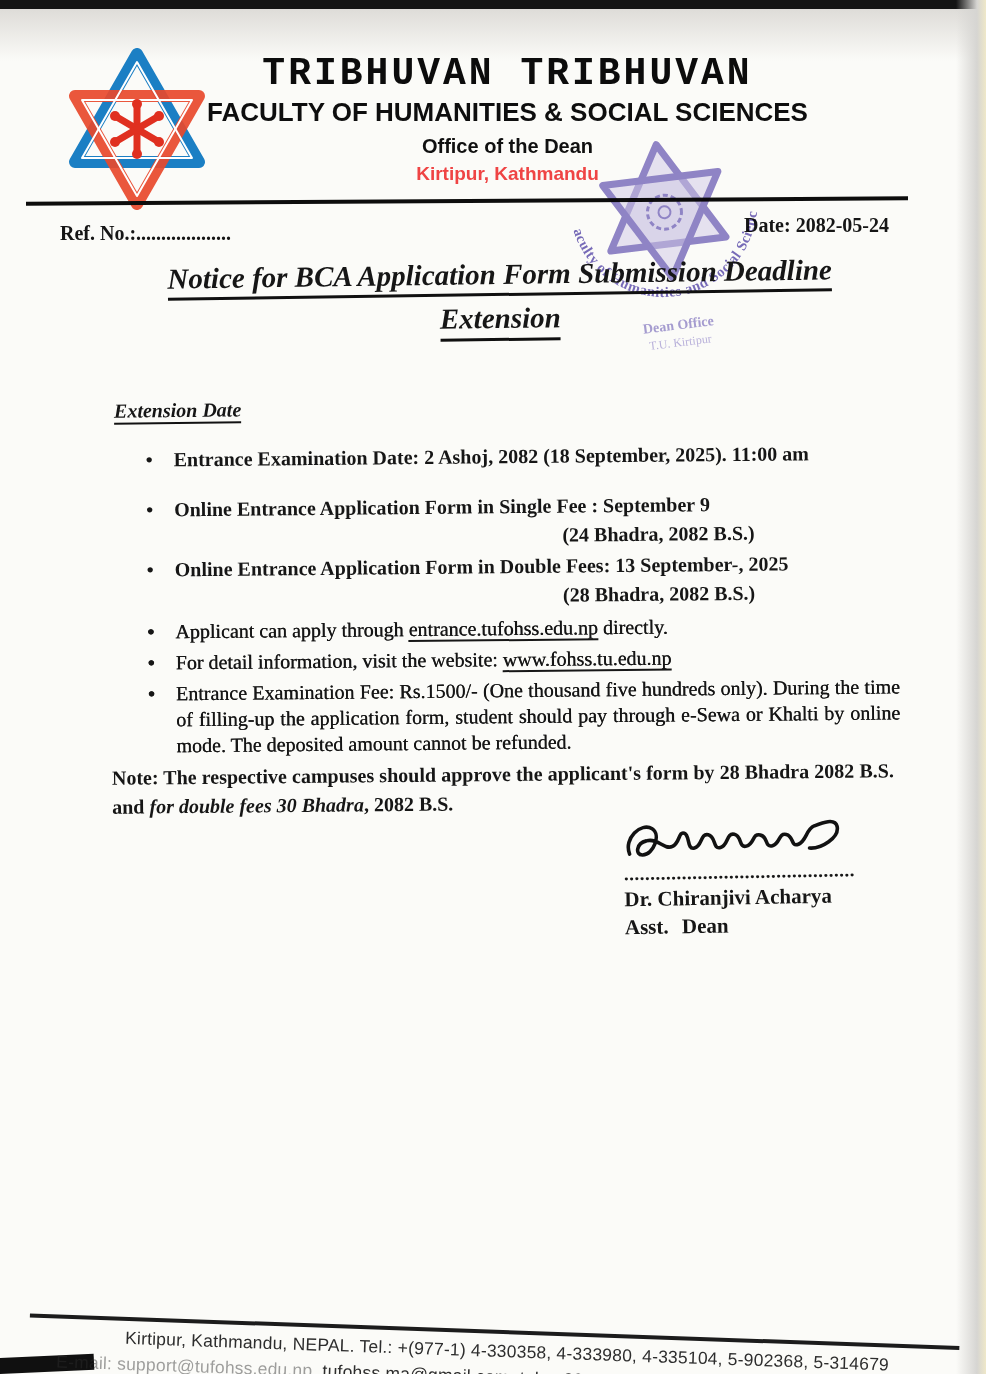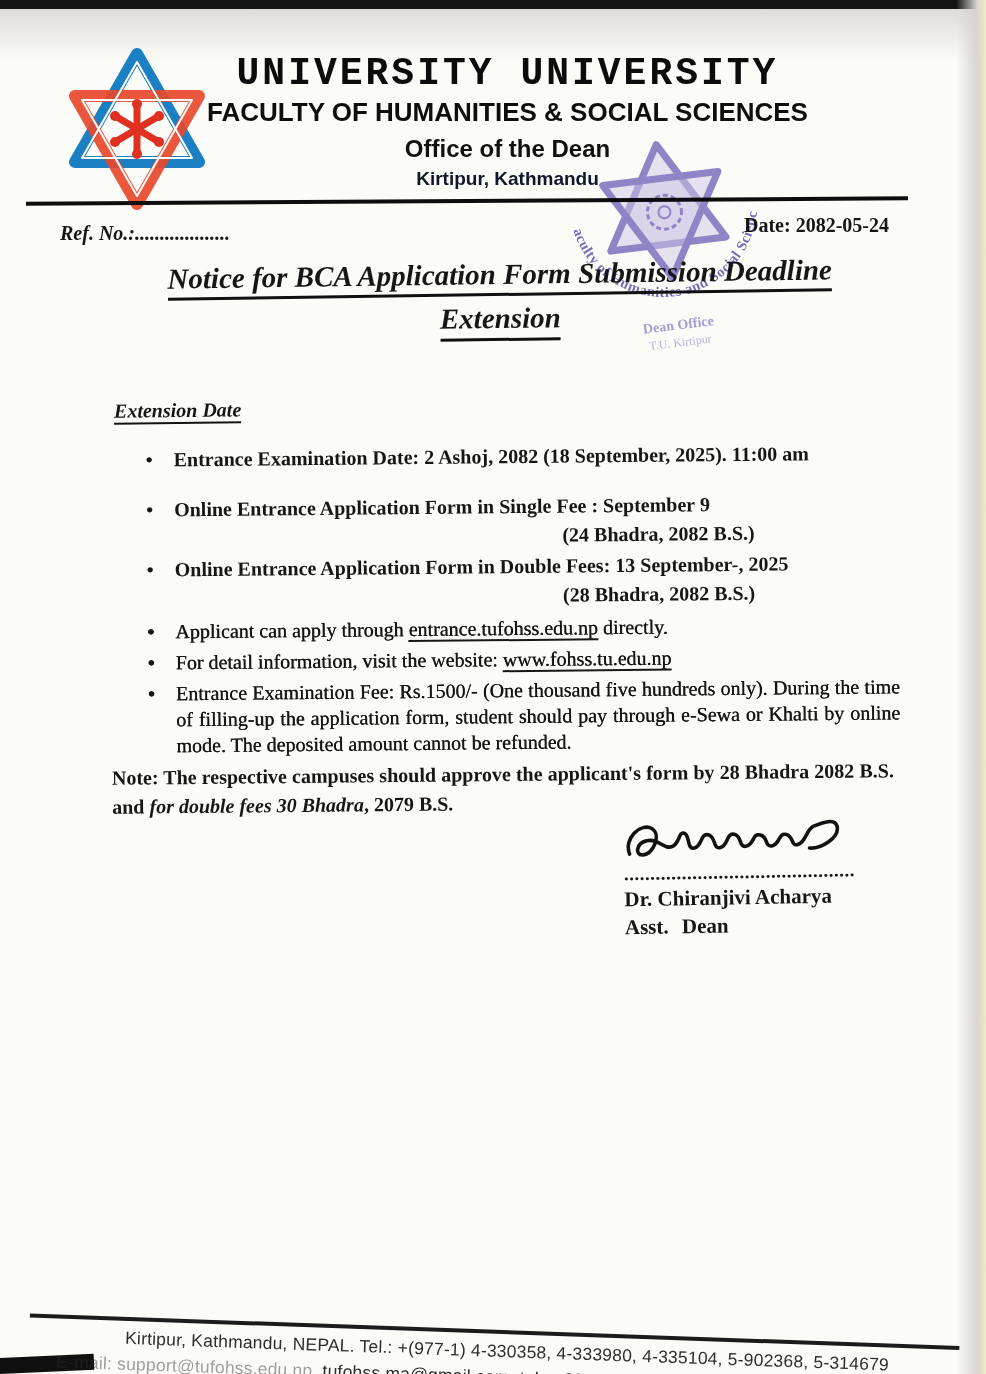--- a/index.html
+++ b/index.html
@@ -17,32 +17,32 @@
     background:linear-gradient(90deg, rgba(250,250,248,0), #d6d5d2 70%, #efe8c9);}
   .scan-corner-mark{position:absolute;left:-6px;bottom:2px;width:100px;height:16px;
     background:#101010;transform:rotate(-2.5deg);}
   
   .header{position:absolute;left:150px;top:52px;width:715px;text-align:center;}
   .university-name{font-family:"Liberation Mono", monospace;font-weight:bold;
     font-size:38px;letter-spacing:3px;white-space:nowrap;color:#0c0c0c;}
   .faculty-name{font-family:"Liberation Sans", sans-serif;font-weight:bold;
     font-size:26px;margin-top:2px;white-space:nowrap;color:#0e0e0e;}
   .office-name{font-family:"Liberation Sans", sans-serif;font-weight:bold;
-    font-size:24px;margin-top:7px;color:#101010;}
+    font-size:20px;margin-top:7px;color:#101010;}
   .place-name{font-family:"Liberation Sans", sans-serif;font-weight:bold;
-    font-size:19px;margin-top:5px;color:#0f172a;}
+    font-size:19px;margin-top:5px;color:#ef4444;}
   .logo{position:absolute;left:64px;top:48px;}
   
   .stamp{position:absolute;left:550px;top:126px;z-index:6;opacity:.82;
     transform:rotate(-7deg);mix-blend-mode:multiply;}
   
   .header-rule{position:absolute;left:26px;top:199px;width:882px;height:4px;
     background:#0d0d0d;transform:rotate(-0.35deg);}
   
-  .ref-no{position:absolute;left:60px;top:222px;font-weight:bold;font-style:italic;
+  .ref-no{position:absolute;left:60px;top:222px;font-weight:bold;
     font-size:20px;}
   .doc-date{position:absolute;left:744px;top:214px;font-weight:bold;font-size:20px;}
   
   .title-wrap{position:absolute;left:70px;top:256px;width:860px;text-align:center;
     transform:rotate(-0.8deg);z-index:7;}
   .title-line{display:inline-block;font-weight:bold;font-style:italic;font-size:29px;
     border-bottom:3px solid #101010;padding-bottom:1px;line-height:1.25;}
   
   .section-heading{position:absolute;left:114px;top:399px;font-weight:bold;
     font-style:italic;font-size:20px;transform:rotate(-0.6deg);}
@@ -104,21 +104,21 @@
         <circle cx="73" cy="106" r="5"></circle>
       <circle cx="51" cy="68" r="5"></circle>
         <circle cx="95" cy="94" r="5"></circle>
       <circle cx="51" cy="94" r="5"></circle>
         <circle cx="95" cy="68" r="5"></circle>
     </g>
   </svg>
 </div>
 
 <div class="header">
-  <div class="university-name">UNIVERSITY UNIVERSITY</div>
+  <div class="university-name">TRIBHUVAN TRIBHUVAN</div>
   <div class="faculty-name">FACULTY OF HUMANITIES &amp; SOCIAL SCIENCES</div>
   <div class="office-name">Office of the Dean</div>
   <div class="place-name">Kirtipur, Kathmandu</div>
 </div>
 
 <div class="stamp">
   <svg width="236" height="226" viewBox="0 0 236 226">
     <g opacity="0.9">
       <polygon points="118,18 176,118 60,118" fill="#c3b9e6" fill-opacity="0.5" stroke="#6a5ab8" stroke-width="7" stroke-linejoin="round"></polygon>
       <polygon points="118,152 60,52 176,52" fill="#c3b9e6" fill-opacity="0.5" stroke="#6a5ab8" stroke-width="7" stroke-linejoin="round"></polygon>
@@ -165,21 +165,21 @@
   </li>
   <li class="li-gap-xs b-med">
     <span>For detail information, visit the website: </span><span class="doc-link">www.fohss.tu.edu.np</span><span></span>
   </li>
   <li class="fee-item b-med">
     <span>Entrance Examination Fee: Rs.1500/- (One thousand five hundreds only). During the time of filling-up the application form, student should pay through e-Sewa or Khalti by online mode. The deposited amount cannot be refunded.</span>
   </li>
 </ul>
 
 <div class="note">
-  <span>Note: The respective campuses should approve the applicant's form by 28 Bhadra 2082 B.S. and </span><span class="it">for double fees 30 Bhadra</span><span>, 2079 B.S.</span>
+  <span>Note: The respective campuses should approve the applicant's form by 28 Bhadra 2082 B.S. and </span><span class="it">for double fees 30 Bhadra</span><span>, 2082 B.S.</span>
 </div>
 
 <div class="sig-block">
   <svg class="sig-scribble" width="220" height="52" viewBox="0 0 220 52">
     <path d="M6,38 C0,22 18,6 29,13 C38,19 30,39 19,39 C11,39 13,27 23,25 C35,22 41,35 49,31
              C57,27 55,16 61,18 C67,20 63,35 71,33 C79,31 77,18 85,20 C93,22 89,35 97,33
              C105,31 103,18 111,20 C119,22 115,34 123,32 C131,30 129,19 137,21 C145,23 141,34 149,32
              C157,30 155,19 163,21 C171,23 167,34 175,31 C183,28 183,16 191,13 C199,10 212,5 214,14
              C216,25 198,36 186,35" fill="none" stroke="#121212" stroke-width="3.6" stroke-linecap="round" stroke-linejoin="round"></path>
   </svg>

